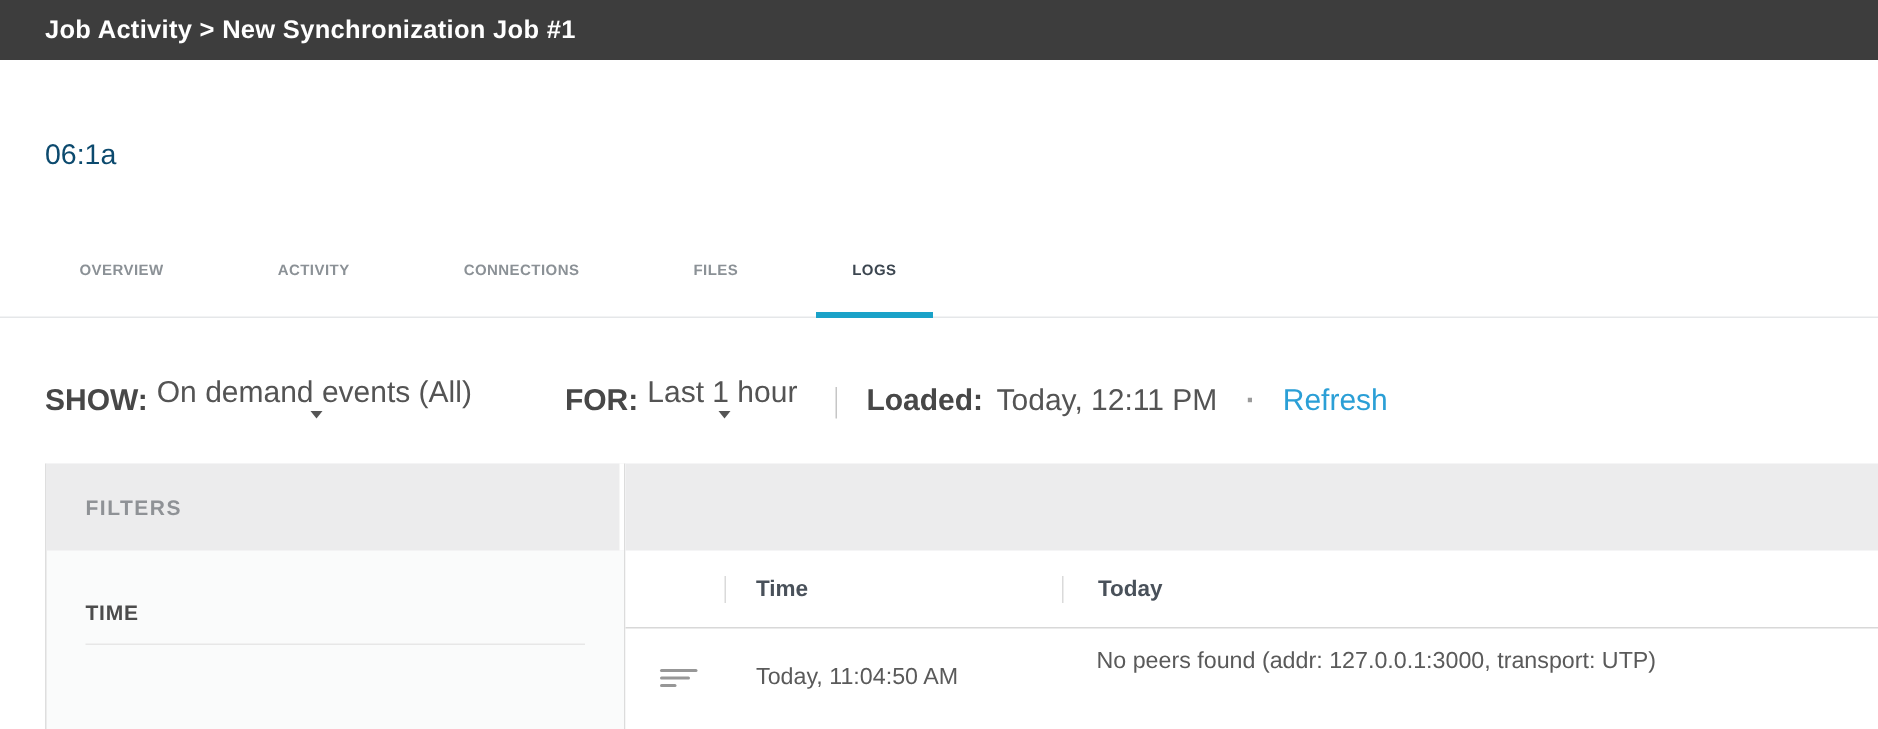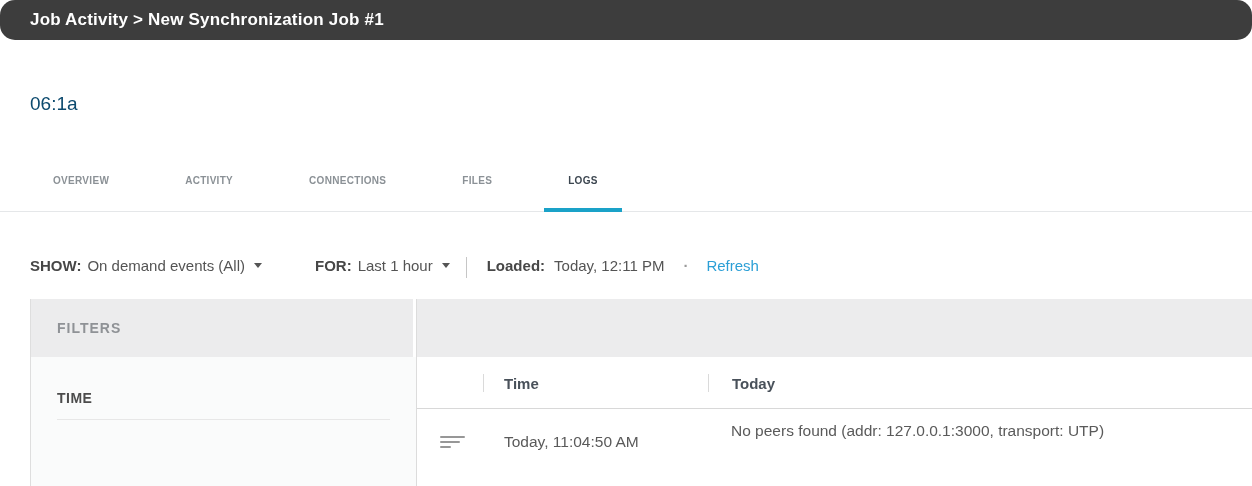--- a/index.html
+++ b/index.html
@@ -1,41 +1,41 @@
 <!DOCTYPE html>
 <html style="--accent: #1aa2c8; --link: #2b9fd6;"><head>
 <meta charset="utf-8">
 <style>
   * { margin:0; padding:0; box-sizing:border-box; }
   html,body { width:1252px; height:486px; background:#ffffff; overflow:hidden;
     font-family:"Liberation Sans", sans-serif; -webkit-font-smoothing:antialiased; }
 
   
-  .topbar { height:40px; background:#3d3d3d; display:flex; align-items:center; padding-left:30px;border-radius:15px; }
+  .topbar { height:40px; background:#3d3d3d; display:flex; align-items:center; padding-left:30px; }
   .topbar .crumb { color:#ffffff; font-size:17px; font-weight:bold; letter-spacing:.2px; }
 
   
   .job-id { margin:52px 0 0 30px; font-size:19px; color:#0c4a6e; height:24px; line-height:24px; }
 
   
   .tabs { margin-top:55px; padding-left:53px; display:flex; gap:76px;
           border-bottom:1px solid #e5e7e9; }
   .tab { position:relative; font-size:10px; font-weight:700; letter-spacing:.3px;
          color:#8b9196; line-height:19px; padding-bottom:21px; cursor:pointer; white-space:nowrap; }
   .tab.active { color:#3c4650; }
   .tab.active::after { content:""; position:absolute; left:-24px; right:-24px; bottom:-1px;
          height:4px; background:var(--accent, #1aa2c8); }
 
   
-  .filter-row { margin:45px 0 20px 30px; height:22px; display:flex; align-items:flex-start;
-                font-size:15px; color:#545454; }
+  .filter-row { margin:45px 0 30px 30px; height:22px; display:flex; align-items:flex-end;
+                font-size:20px; color:#545454; }
   .flabel { font-weight:bold; color:#474747; }
   .caret { width:0; height:0; border-left:4.5px solid transparent; border-right:4.5px solid transparent;
            border-top:5.5px solid #555; display:inline-block; }
-  .dd { display:inline-flex; align-items:center; cursor:pointer; }
+  .dd { display:inline-flex; align-items:center; cursor:pointer;flex-direction:column; }
   .dd .val { margin:0 9px 0 6px; }
   .vsep { width:1px; height:21px; background:#c6c6c6; margin:0 20px 0 16px; }
   .gap-for { width:53px; }
   .loaded-val { margin-left:9px; }
   .dot-sep { margin:0 18px 0 19px; color:#9a9a9a; font-weight:bold; }
   .refresh { color:var(--link, #2b9fd6); cursor:pointer; }
 
   
   .panel-area { display:flex; height:203px; }
 

